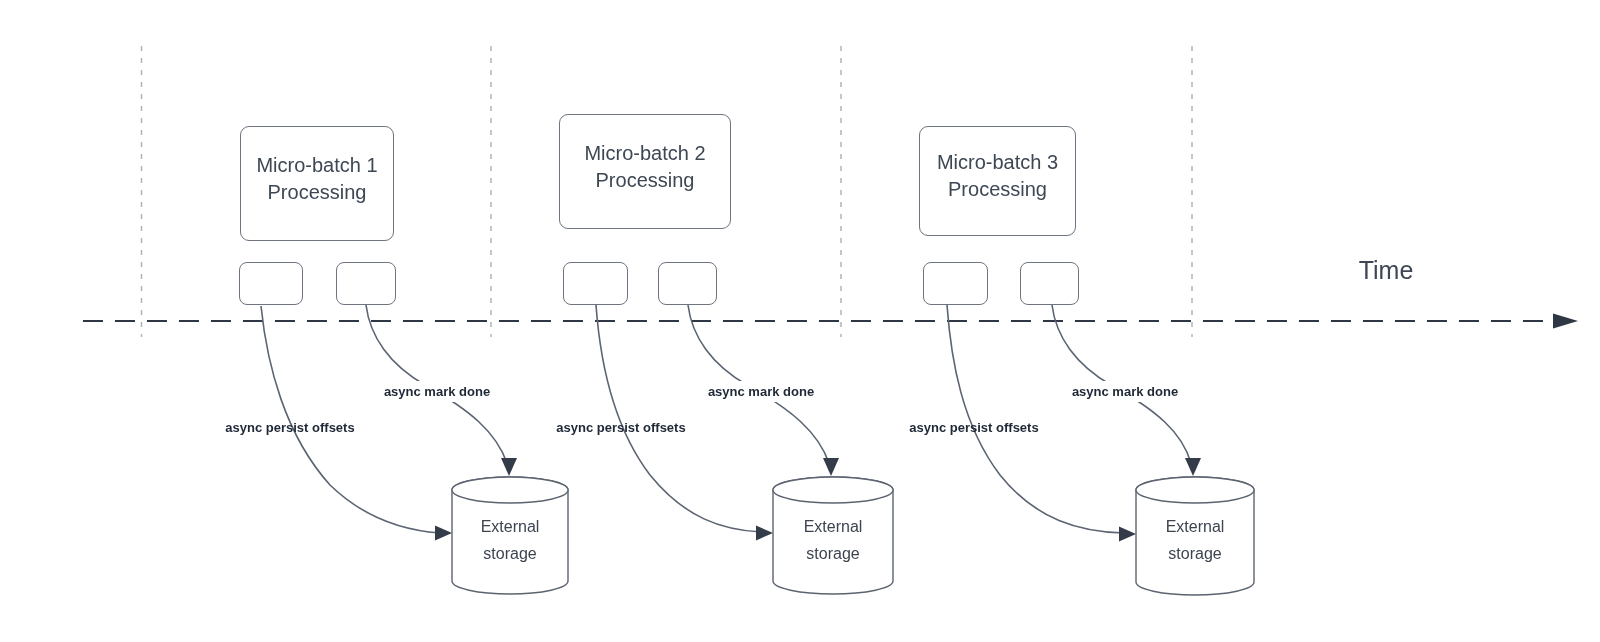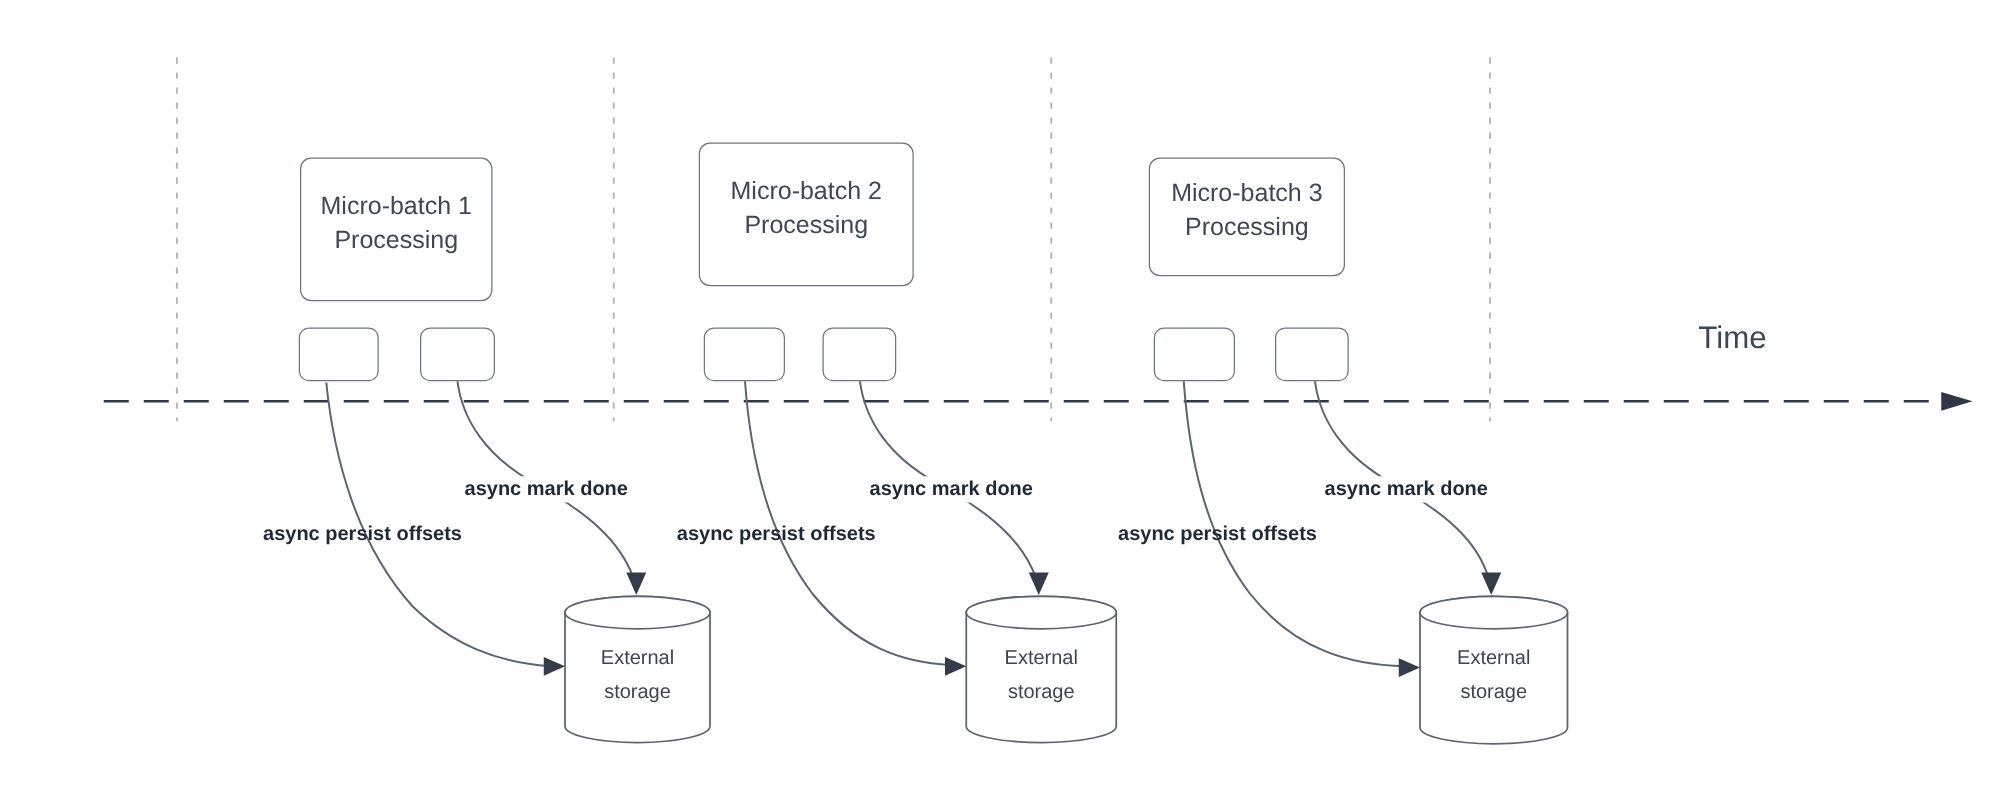--- a/index.html
+++ b/index.html
@@ -15,21 +15,21 @@
     display:flex;flex-direction:column;align-items:center;justify-content:center;
     padding-bottom:10px;
     color:#3e4754;font-size:20px;line-height:27px;text-align:center;
   }
   .mini-box{
     position:absolute;box-sizing:border-box;
     border:1.4px solid #6e7580;border-radius:8px;background:#ffffff;
   }
   .edge-label{
     position:absolute;text-align:center;
-    font-size:16px;font-weight:bold;color:#1e2836;line-height:19px;
+    font-size:13px;font-weight:bold;color:#1e2836;line-height:19px;
     white-space:nowrap;
   }
   .edge-label.masked{background:#ffffff;padding:1px 2px;}
   .storage-label{
     position:absolute;text-align:center;
     color:#3d4450;font-size:16px;line-height:27px;
   }
   .time-label{
     position:absolute;text-align:center;
     color:#3e4754;font-size:25px;
@@ -99,21 +99,21 @@
   </div>
   <div class="mini-box" style="left:563px;top:262px;width:65px;height:43px"></div>
   <div class="mini-box" style="left:658px;top:262px;width:59px;height:43px"></div>
   <div class="edge-label" style="left:531px;top:418px;width:180px">async persist offsets</div>
   <div class="edge-label masked" style="left:686px;top:381px;width:146px">async mark done</div>
   <div class="storage-label" style="left:773px;top:513px;width:120px">
     <span class="block">External</span>
     <span class="block">storage</span>
   </div>
 
-  <div class="proc-box" style="left:919px;top:126px;width:157px;height:95px">
+  <div class="proc-box" style="left:919px;top:126px;width:157px;height:110px">
     <span class="block">Micro-batch 3</span>
     <span class="block">Processing</span>
   </div>
   <div class="mini-box" style="left:923px;top:262px;width:65px;height:43px"></div>
   <div class="mini-box" style="left:1020px;top:262px;width:59px;height:43px"></div>
   <div class="edge-label" style="left:884px;top:418px;width:180px">async persist offsets</div>
   <div class="edge-label masked" style="left:1050px;top:381px;width:146px">async mark done</div>
   <div class="storage-label" style="left:1135px;top:513px;width:120px">
     <span class="block">External</span>
     <span class="block">storage</span>

